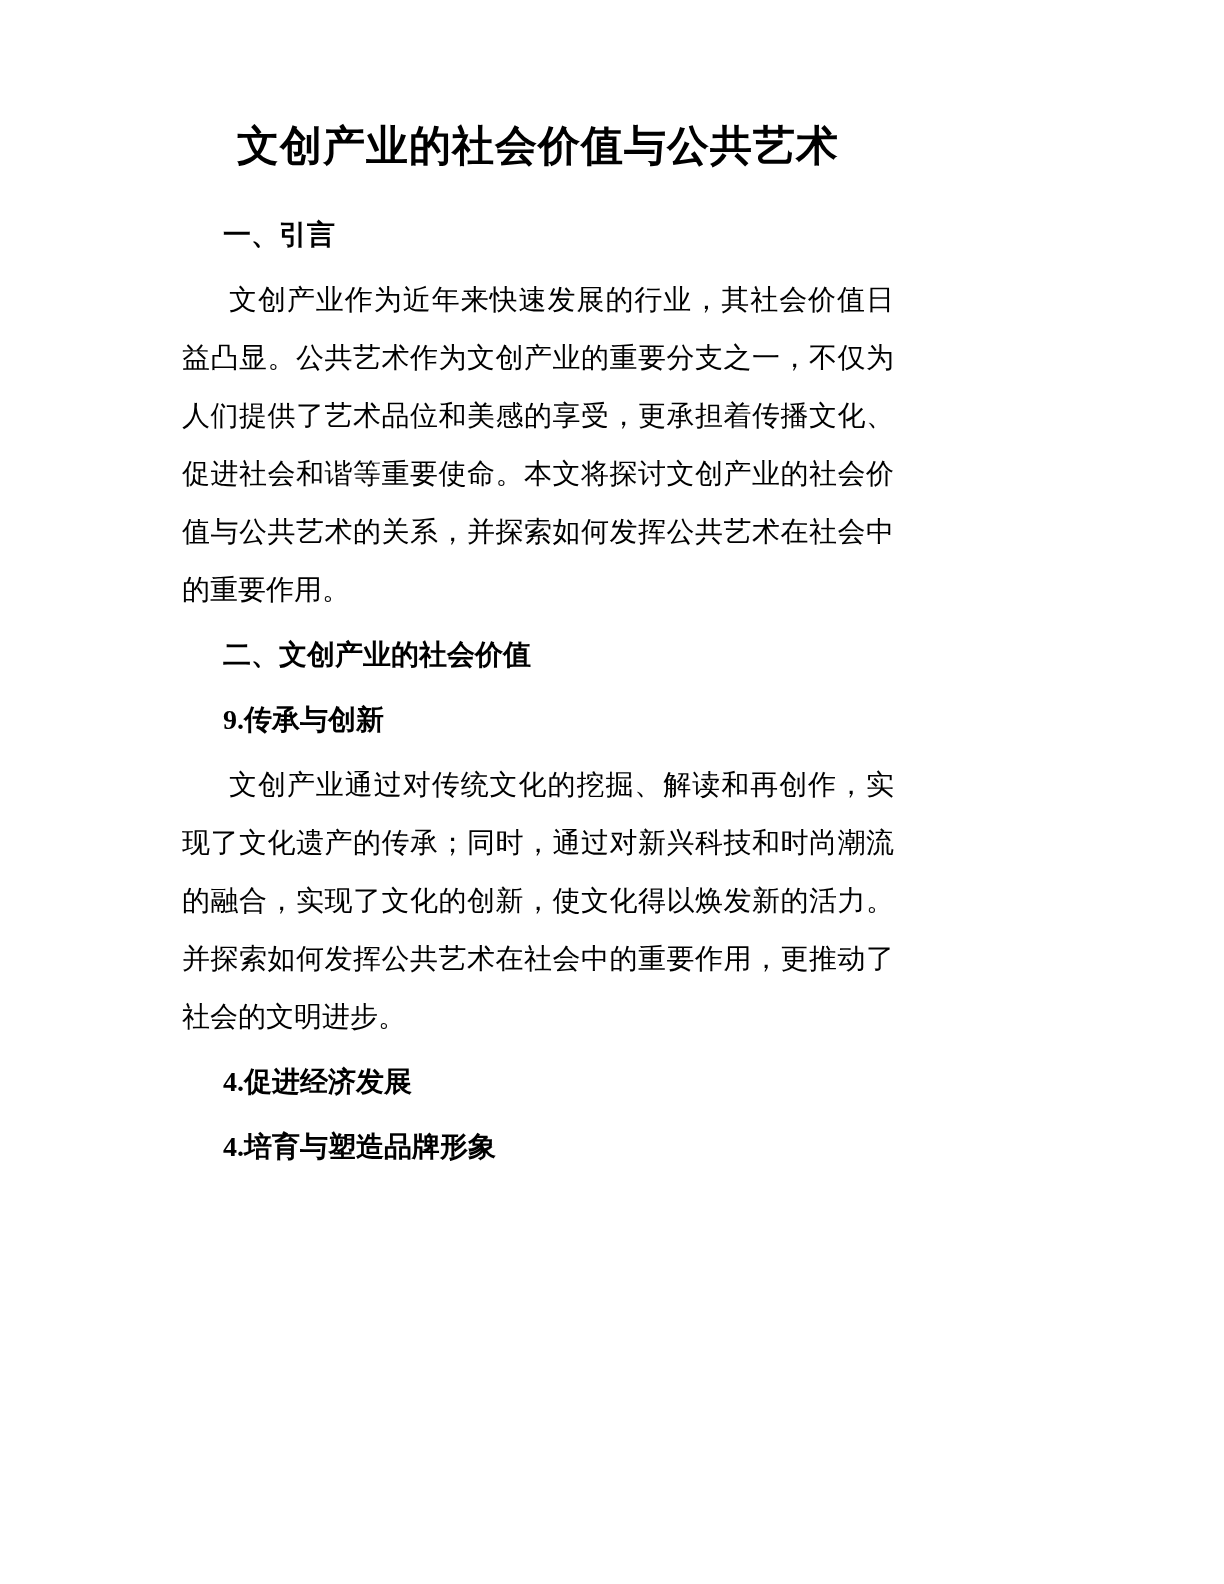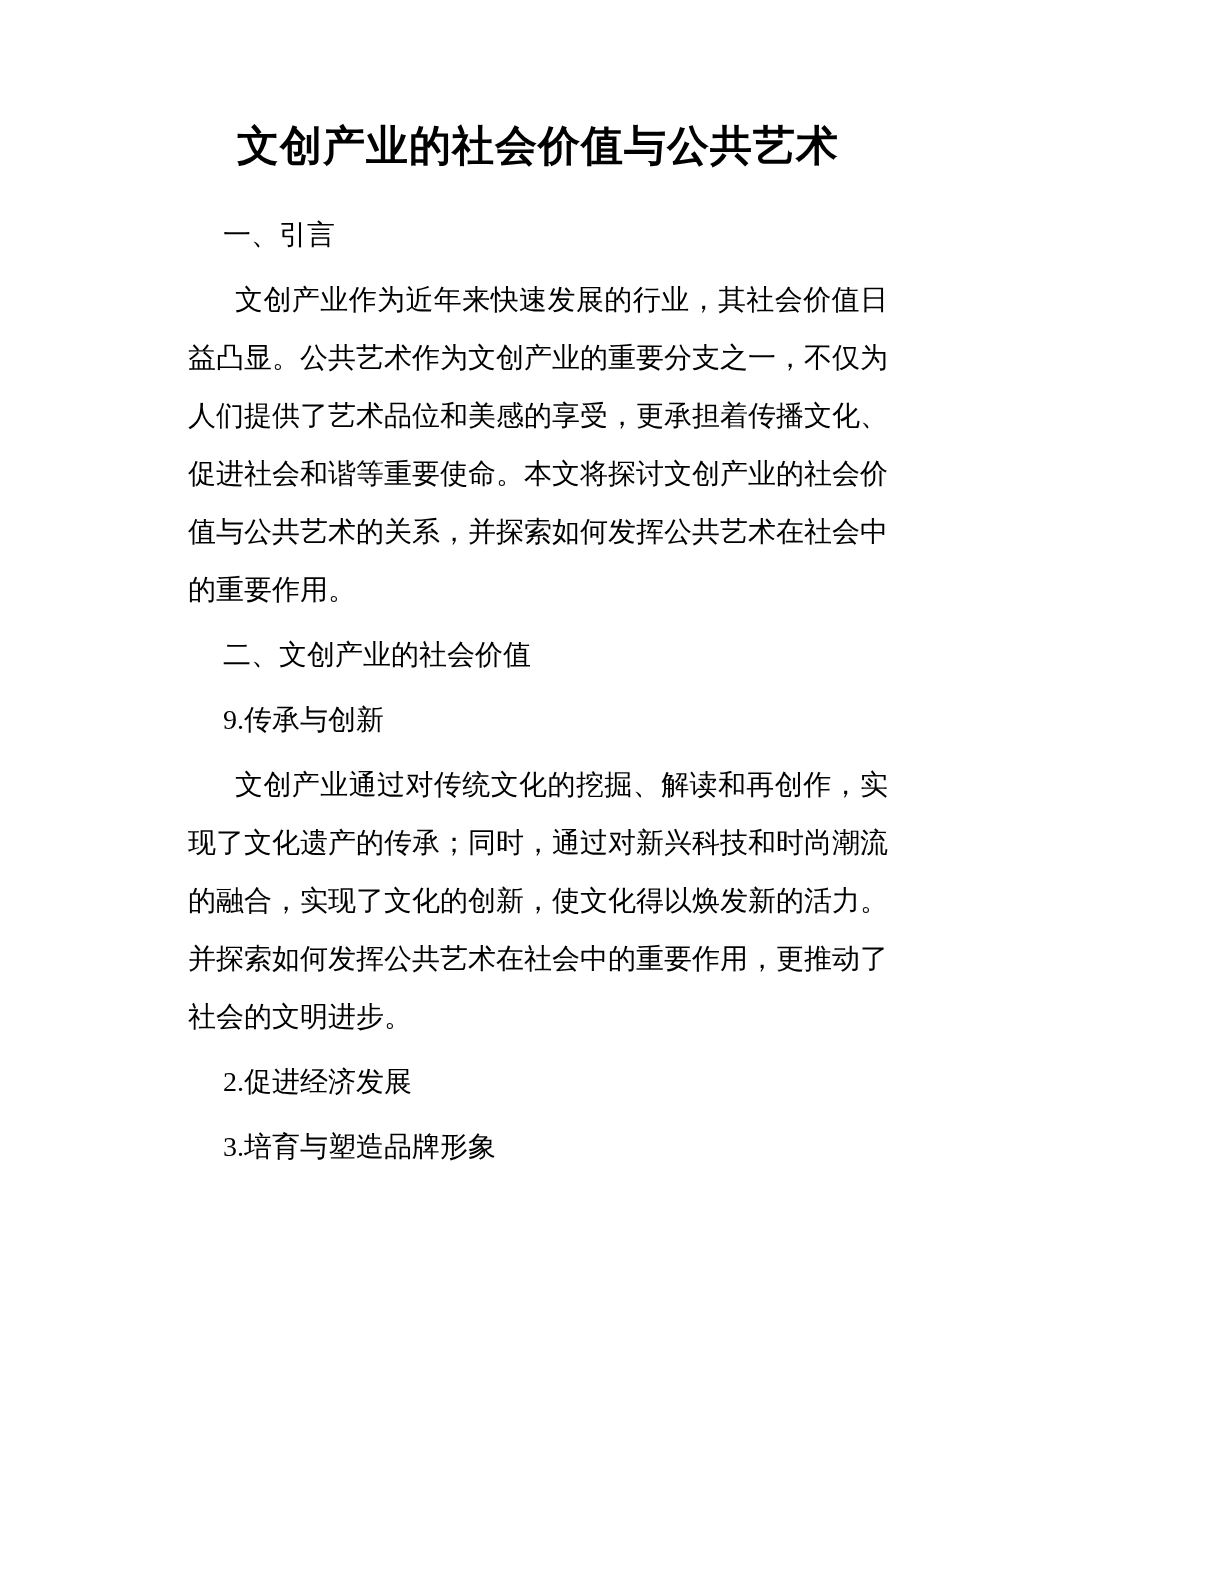--- a/index.html
+++ b/index.html
@@ -24,26 +24,26 @@
     text-align: center;
     line-height: 60px;
     margin: 0 0 30px 0;
     letter-spacing: 1px;
   }
   .doc-heading {
     font-size: 28px;
     line-height: 58px;
     margin: 7px 0;
     text-indent: 47px;
-    font-weight: normal;
+    font-weight: bold;
   }
   .doc-paragraph {
     font-size: 28px;
     line-height: 58px;
-    margin: 7px 12px;
+    margin: 7px 6px;
     text-indent: 47px;
     text-align: justify;
     text-justify: inter-ideograph;
   }
 </style>
 </head>
 <body>
 
 <div class="page">
 
@@ -52,18 +52,18 @@
   <p class="doc-heading">一、引言</p>
 
   <p class="doc-paragraph">文创产业作为近年来快速发展的行业，其社会价值日益凸显。公共艺术作为文创产业的重要分支之一，不仅为人们提供了艺术品位和美感的享受，更承担着传播文化、促进社会和谐等重要使命。本文将探讨文创产业的社会价值与公共艺术的关系，并探索如何发挥公共艺术在社会中的重要作用。</p>
 
   <p class="doc-heading">二、文创产业的社会价值</p>
 
   <p class="doc-heading">9.传承与创新</p>
 
   <p class="doc-paragraph">文创产业通过对传统文化的挖掘、解读和再创作，实现了文化遗产的传承；同时，通过对新兴科技和时尚潮流的融合，实现了文化的创新，使文化得以焕发新的活力。并探索如何发挥公共艺术在社会中的重要作用，更推动了社会的文明进步。</p>
 
-  <p class="doc-heading">2.促进经济发展</p>
+  <p class="doc-heading">4.促进经济发展</p>
 
 
-  <p class="doc-heading">3.培育与塑造品牌形象</p>
+  <p class="doc-heading">4.培育与塑造品牌形象</p>
 
 </div>
 
 </body></html>

